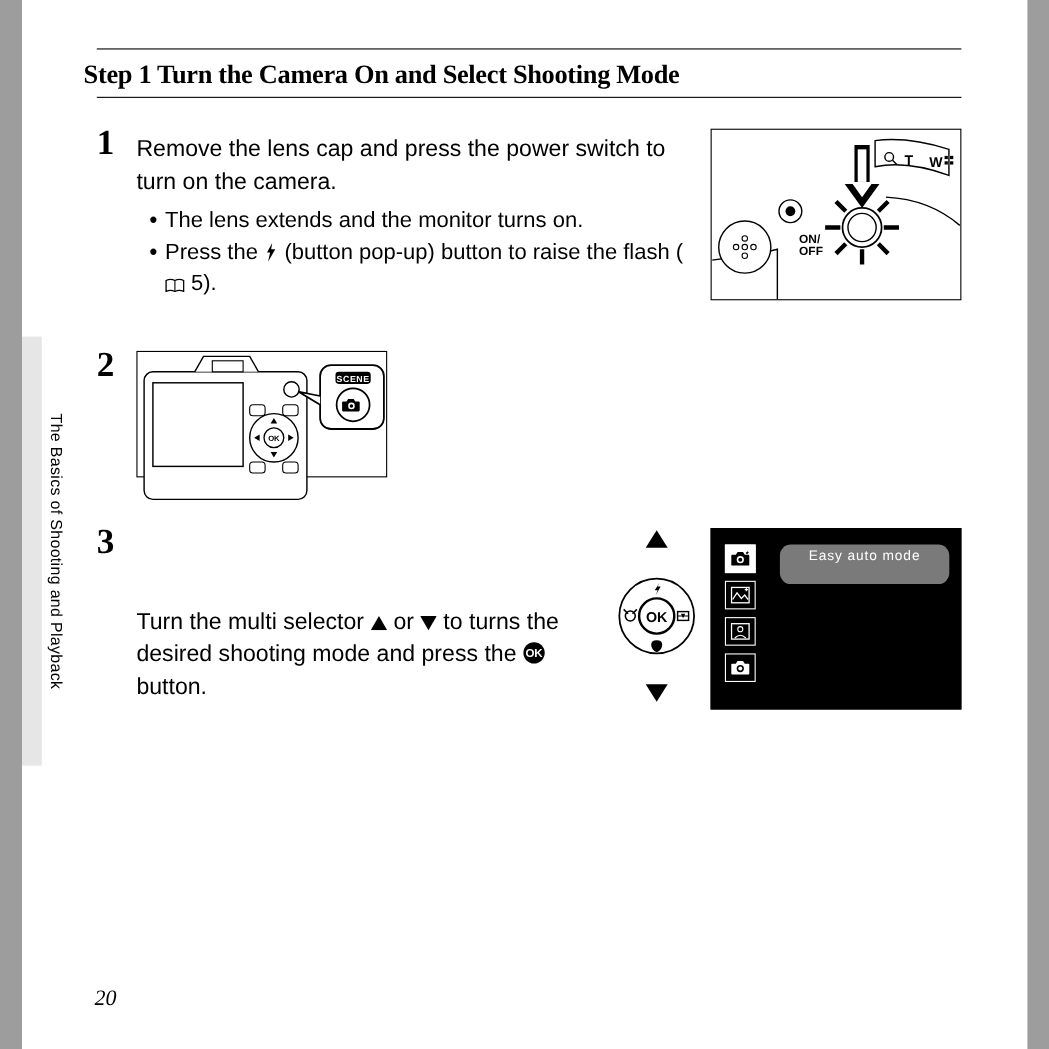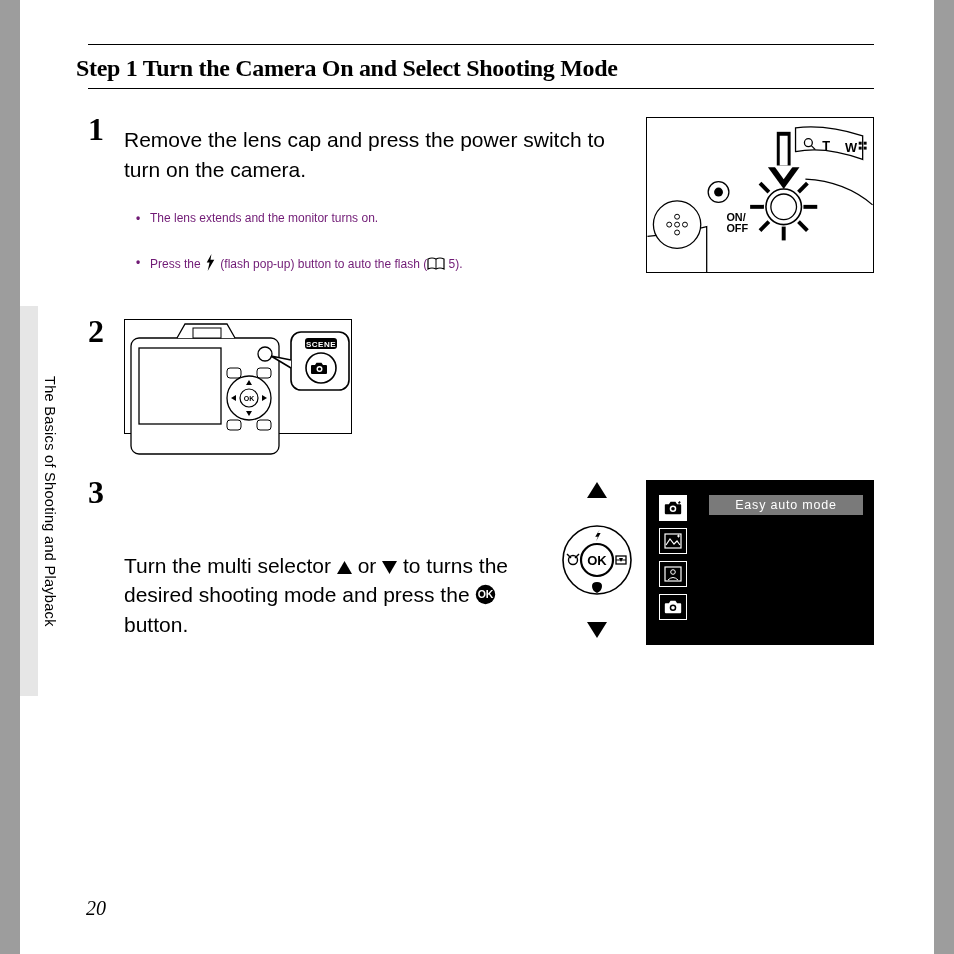--- a/index.html
+++ b/index.html
@@ -62,27 +62,26 @@
     font-size: 21px;
     line-height: 1.4;
     margin-bottom: 6px;
     font-family: Arial, Helvetica, sans-serif;
   }
   .sub {
     list-style: none;
     padding-left: 12px;
   }
   .sub li {
-    font-size: 12px;
+    font-size: 20px;
     line-height: 1.45;
     position: relative;
     padding-left: 14px;
     font-family: Arial, Helvetica, sans-serif;
-    color: #701a75;
-    margin-top: 26px;
+    color: #000000;
   }
   .sub li::before {
     content: "•";
     position: absolute;
     left: 0;
     font-weight: bold;
   }
   .sub li .ref {
     display: inline-block;
     vertical-align: -2px;
@@ -143,25 +142,26 @@
   .lcd-col {
     position: absolute; left: 6px; top: 8px; width: 28px;
     display: flex; flex-direction: column; gap: 7px;
   }
   .lcd-col .cell {
     width: 28px; height: 26px; border: 1px solid #fff;
     display:flex; align-items:center; justify-content:center;
   }
   .lcd-col .cell.active { background:#fff; }
   .mode-bar {
-    position: absolute; left: 56px; top: 8px; right: 4px; height: 20px;
+    position: absolute; left: 56px; top: 8px; right: 4px; height: 36px;
     background: #7a7a7a; color: #fff;
     font-family: Arial, Helvetica, sans-serif;
     font-size: 12.5px; line-height: 20px; text-align: center;
     letter-spacing: 0.8px;
+    border-radius: 10px;
   }
 </style>
 </head>
 <body>
 
 <div class="page">
   <div class="hr-top"></div>
   <h1 class="title">Step 1 Turn the Camera On and Select Shooting Mode</h1>
   <div class="hr-bot"></div>
 
@@ -170,21 +170,21 @@
     <div class="step">
       <div class="num">1</div>
       <div class="step-body">
         <div class="step-text">
           <p class="lead">Remove the lens cap and press the power switch to turn on the camera.</p>
           <ul class="sub">
             <li>The lens extends and the monitor turns on.</li>
             <li>
               <span>Press the </span><svg class="flash-glyph" width="13" height="17" viewBox="0 0 12 18">
                   <path d="M7 0 L2 9 L5 9 L3 18 L10 6 L6 6 Z" fill="#000"></path>
-                </svg><span> (flash pop-up) button to auto the flash (</span><svg class="ref" width="18" height="13" viewBox="0 0 18 13">
+                </svg><span> (button pop-up) button to raise the flash (</span><svg class="ref" width="18" height="13" viewBox="0 0 18 13">
                   <path d="M1 2 Q5 0 9 2 Q13 0 17 2 L17 12 Q13 10 9 12 Q5 10 1 12 Z" fill="none" stroke="#000" stroke-width="1.2"></path>
                   <line x1="9" y1="2" x2="9" y2="12" stroke="#000" stroke-width="1"></line>
                 </svg><span> 5).</span>
             </li>
           </ul>
         </div>
         <div class="illus illus1">
           <svg viewBox="0 0 228 156">
 
             <path d="M0 120 Q40 115 60 110 L60 156" fill="none" stroke="#000" stroke-width="1.3"></path>

